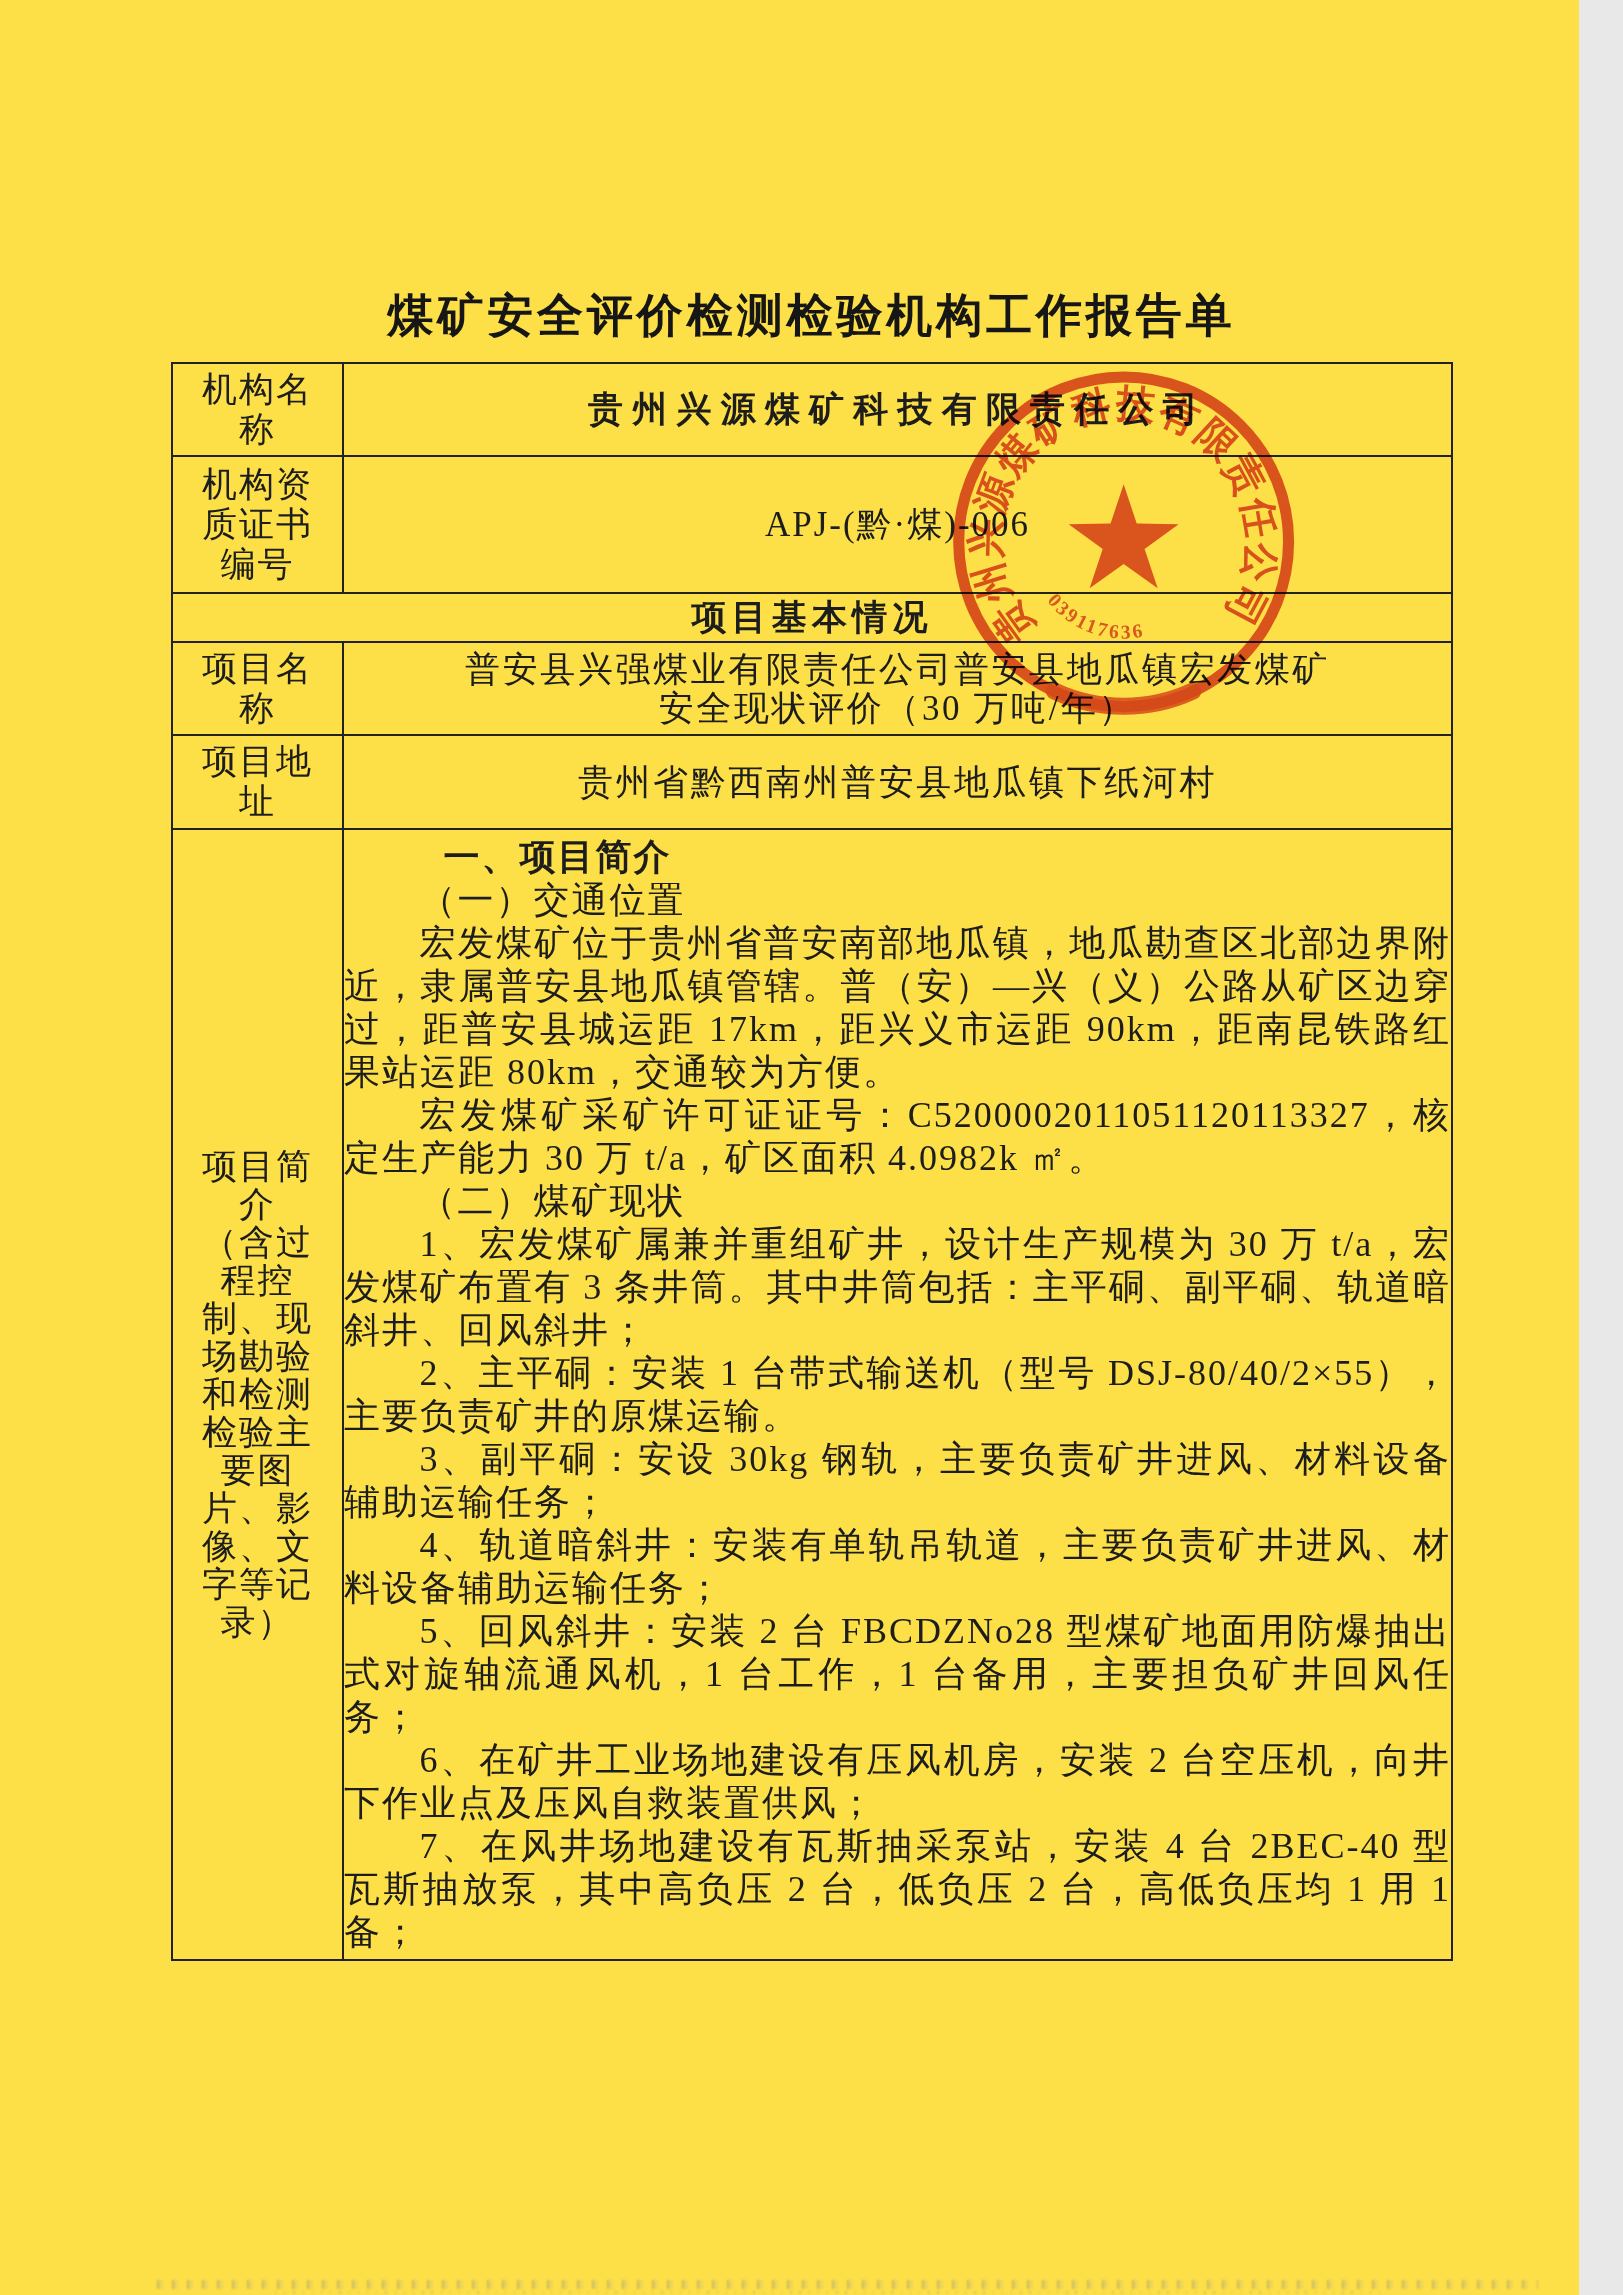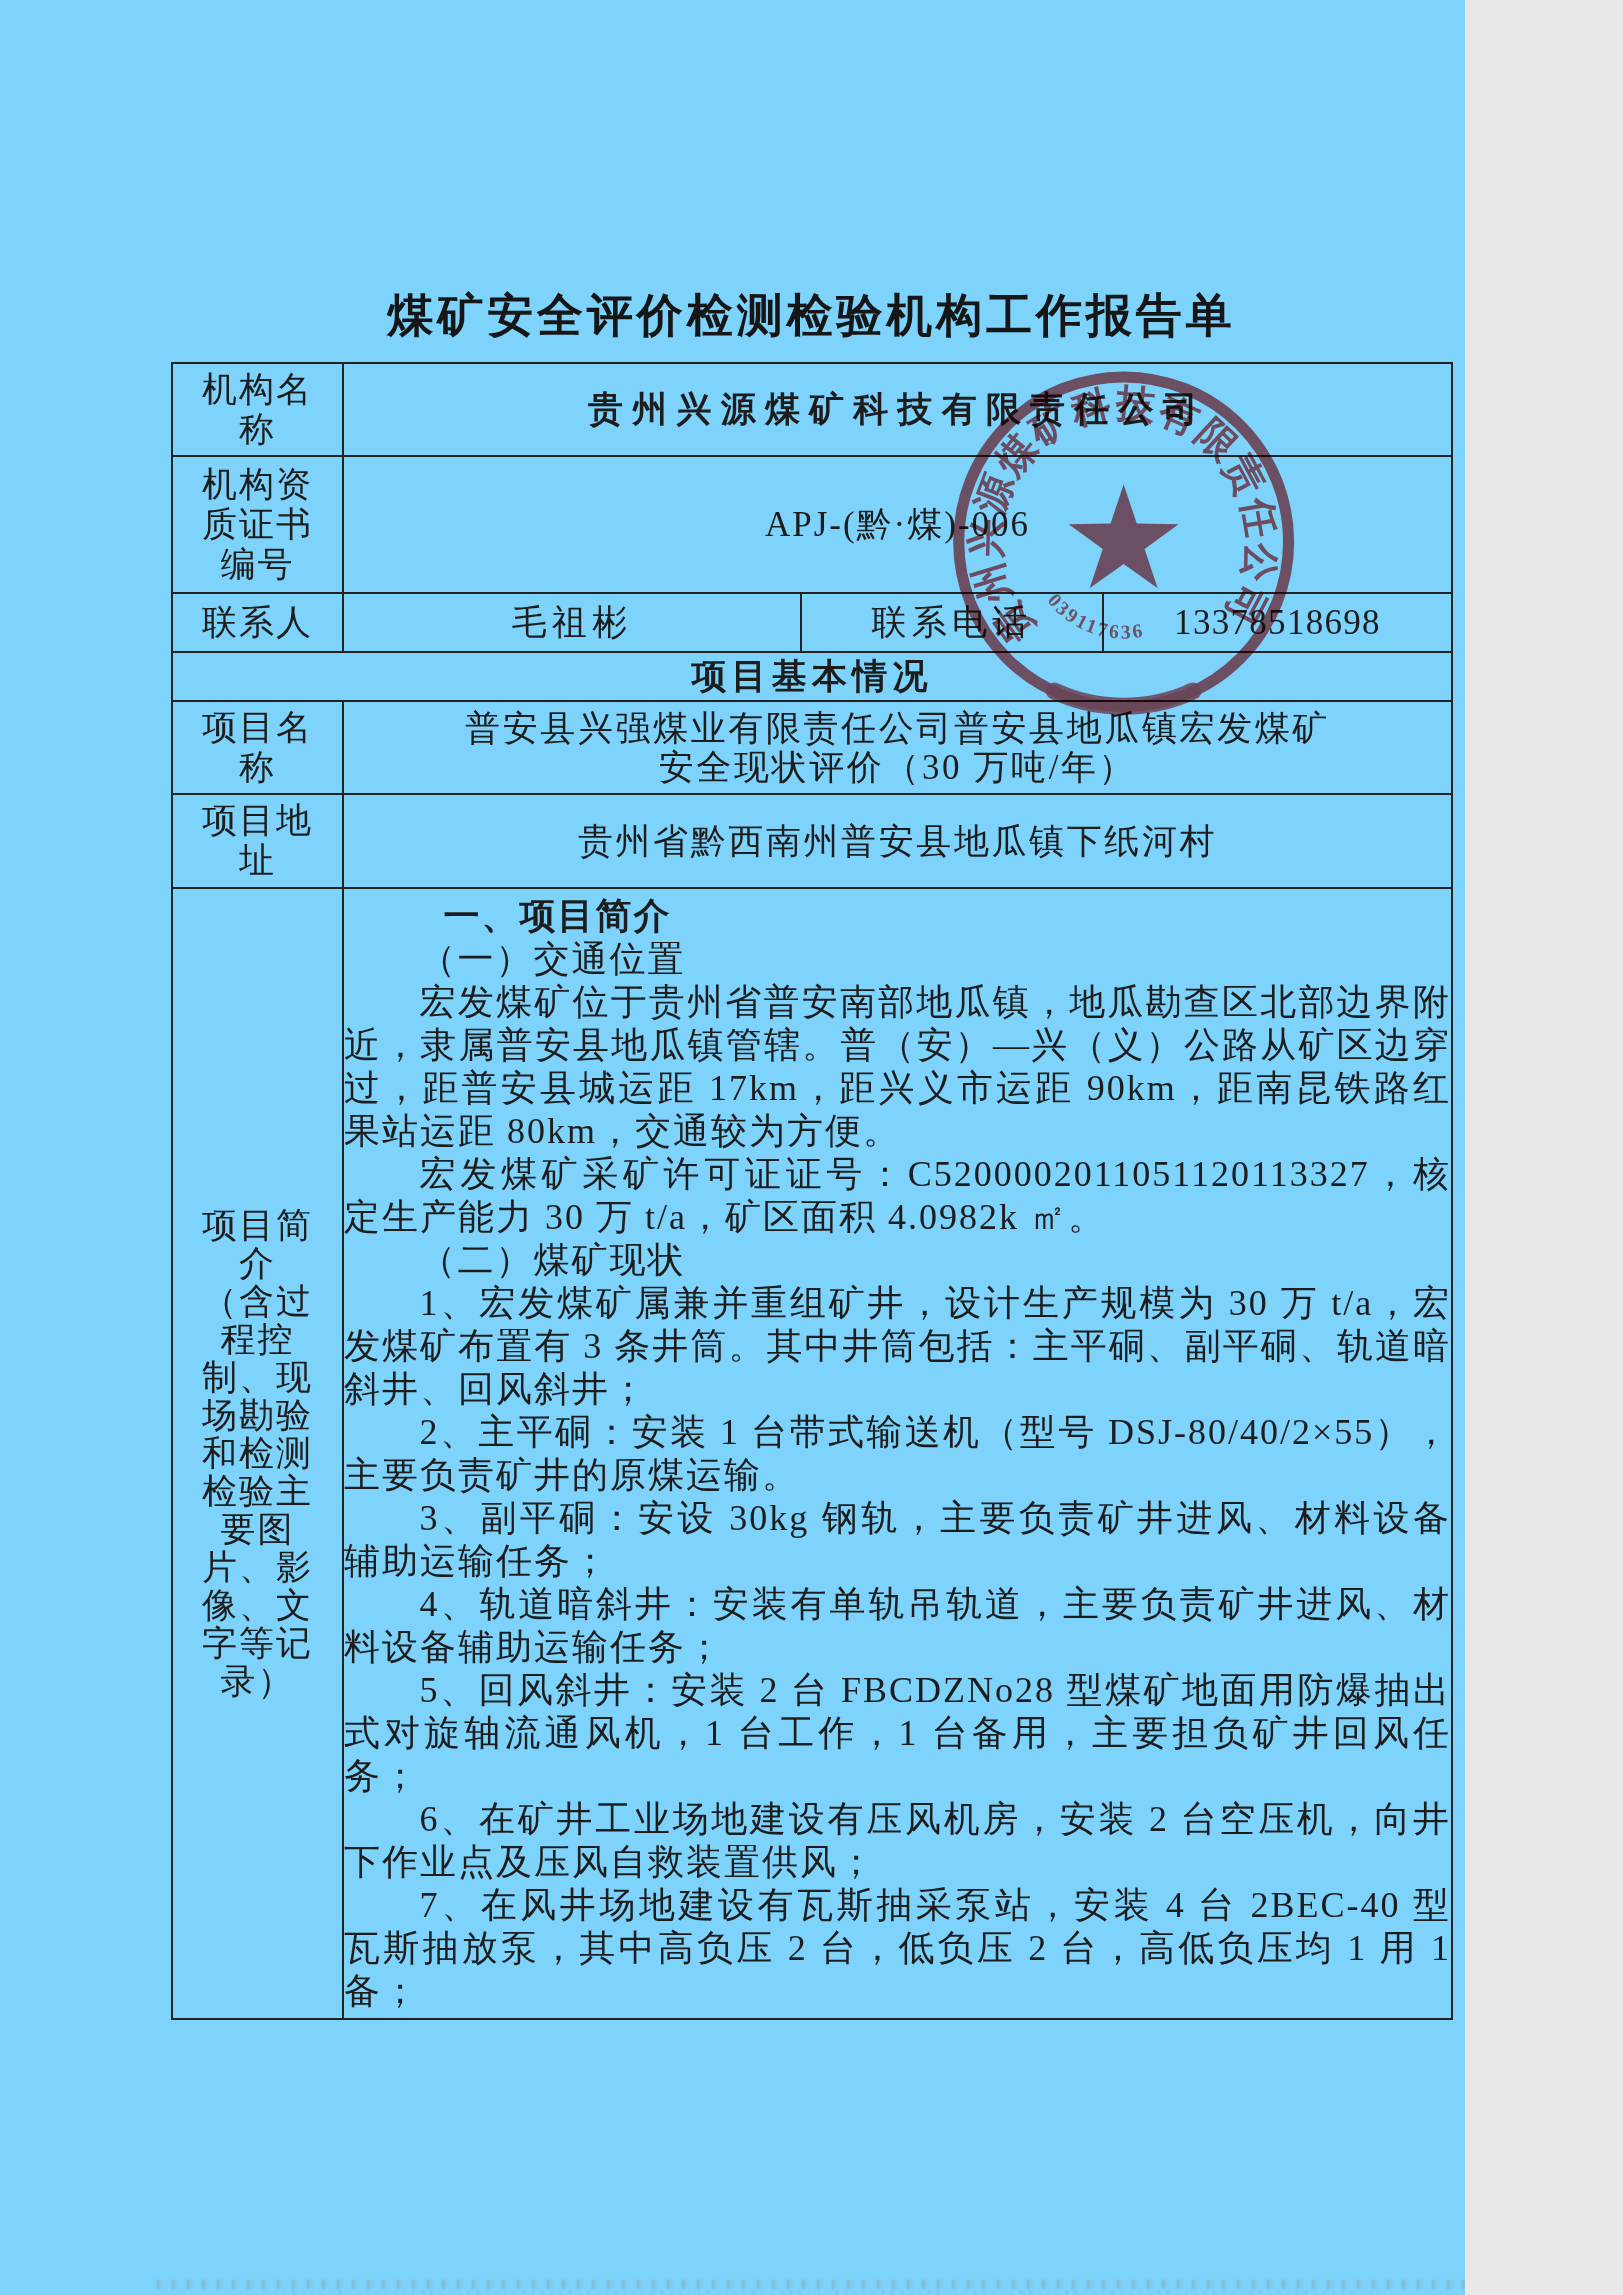--- a/index.html
+++ b/index.html
@@ -1,19 +1,19 @@
 <!DOCTYPE html>
 <html style="font-size:10.5px"><head>
 <meta charset="utf-8">
 <style>
   html,body{margin:0;padding:0;background:#e8e8e8;}
   .page{
     position:relative;
-    width:1465px;height:2295px;
-    background:#7dd3fc;
+    width:1579px;height:2295px;
+    background:#fde047;
     overflow:hidden;
     font-family:"Liberation Serif","DejaVu Serif",serif;
     color:#1d1d1d;
   }
   .doc-title{
     position:absolute;left:0;top:285px;width:1623px;
     text-align:center;
     font-family:"DejaVu Sans","Liberation Sans",sans-serif;
     font-weight:700;
     font-size:46px;
@@ -151,26 +151,20 @@
         <tr class="r1">
       <td class="label-cell">机构名
 称</td>
       <td colspan="3" class="org-value">贵州兴源煤矿科技有限责任公司</td>
     </tr>
     <tr class="r2">
       <td class="label-cell">机构资
 质证书
 编号</td>
       <td colspan="3" class="cert-value">APJ-(黔·煤)-006</td>
-    </tr>
-    <tr class="r3">
-      <td class="label-cell">联系人</td>
-      <td class="contact-name">毛祖彬</td>
-      <td class="phone-label">联系电话</td>
-      <td class="phone-value">13378518698</td>
     </tr>
     <tr class="r4">
       <td colspan="4" class="section-header">项目基本情况</td>
     </tr>
     <tr class="r5">
       <td class="label-cell">项目名
 称</td>
       <td colspan="3" class="pname-value">普安县兴强煤业有限责任公司普安县地瓜镇宏发煤矿
 安全现状评价（30 万吨/年）</td>
     </tr>

